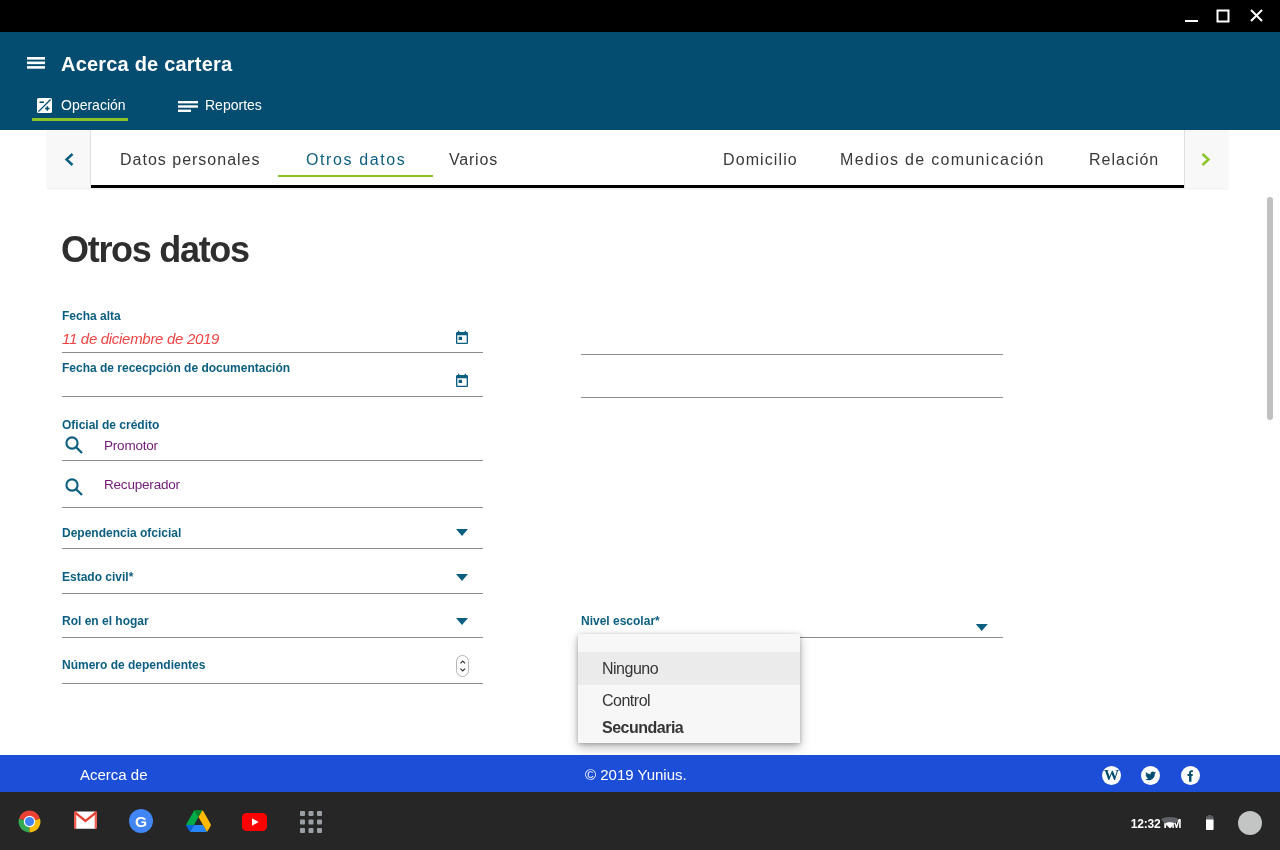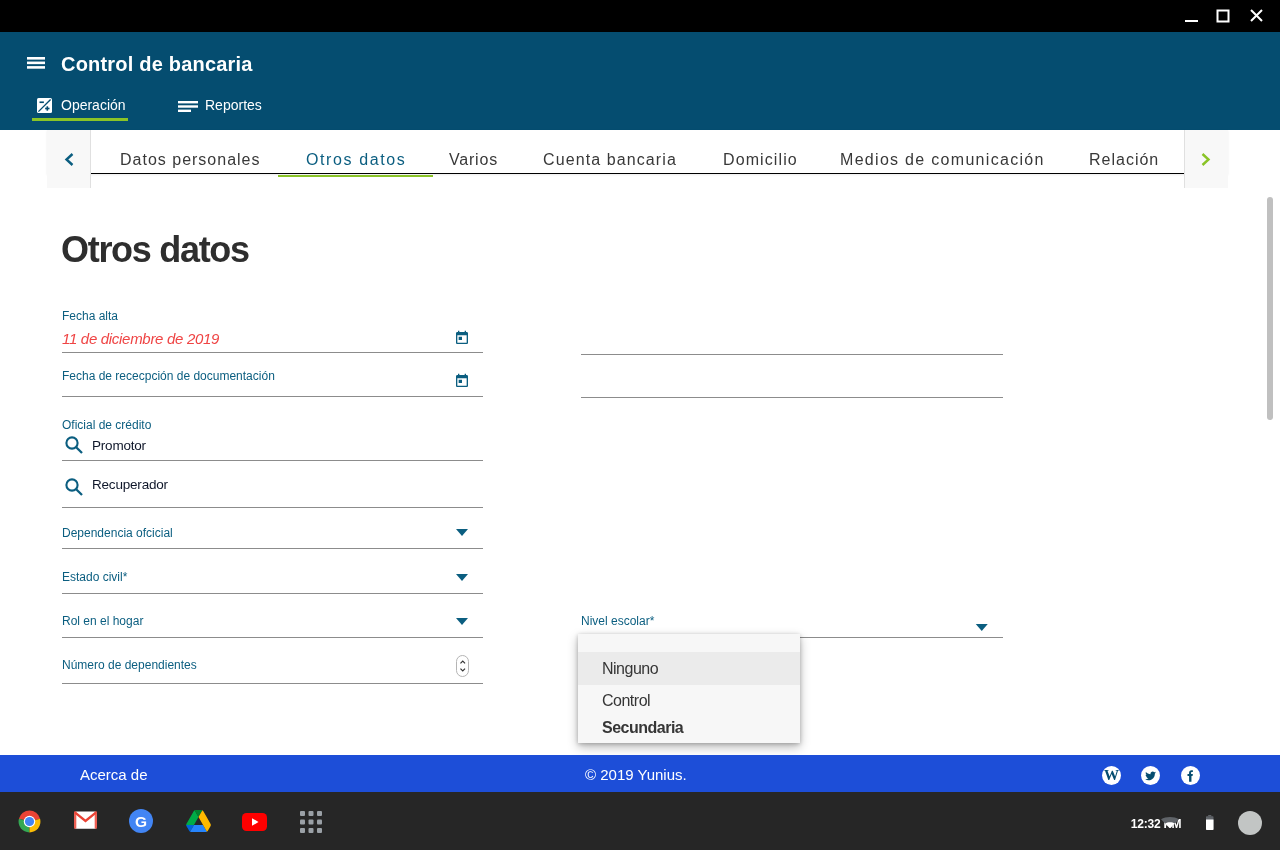--- a/index.html
+++ b/index.html
@@ -9,29 +9,29 @@
 
   
   #titlebar { position:absolute; left:0; top:0; width:1280px; height:32px; background:#000; }
 
   
   #header { position:absolute; left:0; top:32px; width:1280px; height:98px; background:#054d70; }
   #header .title { position:absolute; left:61px; top:21px; color:#fff; font-size:20px; font-weight:bold; letter-spacing:0.2px; }
   .navitem { position:absolute; color:#fff; font-size:14px; }
 
   
-  #strip { position:absolute; left:47px; top:130px; width:1181px; height:44px; background:#fff; border-bottom:1px solid #000000; box-shadow:0 1px 2px rgba(0,0,0,0.08); }
+  #strip { position:absolute; left:47px; top:130px; width:1181px; height:58px; background:#fff; border-bottom:3px solid #000000; box-shadow:0 1px 2px rgba(0,0,0,0.08); }
   .pager { position:absolute; top:0; width:44px; height:58px; background:#f8f8f8; }
   .tablabel { position:absolute; top:0.75px; height:57px; line-height:57px; font-size:16px; color:#383838; white-space:nowrap; }
 
   
-  .flabel { position:absolute; font-size:12px; font-weight:normal; color:#0b5e80; white-space:nowrap; }
+  .flabel { position:absolute; font-size:12px; font-weight:bold; color:#0b5e80; white-space:nowrap; }
   .fline  { position:absolute; height:1px; background:#8c8c8c; }
   .fval   { position:absolute; font-size:15px; color:#ef4444; letter-spacing:-0.3px; white-space:nowrap;font-style:italic; }
-  .fph    { position:absolute; font-size:13px; color:#0f172a; letter-spacing:-0.2px; white-space:nowrap; }
+  .fph    { position:absolute; font-size:13px; color:#701a75; letter-spacing:-0.2px; white-space:nowrap;margin-left:12px; }
 
   
   #footer { position:absolute; left:0; top:755px; width:1280px; height:37px; background:#1d4ed8; color:#fff; font-size:15px; }
 
   
   #shelf { position:absolute; left:0; top:792px; width:1280px; height:58px; background:#262626; }
 </style>
 </head>
 <body>
   <div id="titlebar">
@@ -41,21 +41,21 @@
       <path d="M68 2 L79 13 M79 2 L68 13" stroke="#fff" stroke-width="2" fill="none"></path>
     </svg>
   </div>
 
   <div id="header">
     <svg class="abs" style="left:27px;top:25px" width="18" height="12" viewBox="0 0 18 12">
       <rect y="0" width="18" height="2.6" fill="#fff"></rect>
       <rect y="4.55" width="18" height="2.6" fill="#fff"></rect>
       <rect y="9.1" width="18" height="2.6" fill="#fff"></rect>
     </svg>
-    <div class="title">Control de bancaria</div>
+    <div class="title">Acerca de cartera</div>
 
     <svg class="abs" style="left:37px;top:66px" width="15" height="15" viewBox="0 0 24 24">
       <rect width="24" height="24" rx="2.5" fill="#fff"></rect>
       <rect x="4" y="5.5" width="7" height="2.6" fill="#054d70"></rect>
       <path d="M21 1.5 L1.5 21 L3 22.5 L22.5 3 Z" fill="#054d70"></path>
       <rect x="13" y="15.5" width="7" height="2.6" fill="#054d70"></rect>
       <rect x="15.2" y="13.3" width="2.6" height="7" fill="#054d70"></rect>
     </svg>
     <div class="navitem" style="left:61px;top:65px;">Operación</div>
     <div class="abs" style="left:32px;top:86px;width:96px;height:2.5px;background:#8ac427"></div>
@@ -75,37 +75,36 @@
       </svg>
     </div>
     <div class="pager" style="right:0;border-left:1px solid #e0e0e0;">
       <svg class="abs" style="left:16px;top:23px" width="10" height="13" viewBox="0 0 10 13">
         <path d="M1.5 1 L7.5 6.5 L1.5 12" stroke="#8ac427" stroke-width="2.4" fill="none"></path>
       </svg>
     </div>
     <div class="tablabel" style="left:73px;  letter-spacing:1.0px;">Datos personales</div>
     <div class="tablabel" style="left:259px; letter-spacing:1.6px; color:#0b5e80;">Otros datos</div>
     <div class="tablabel" style="left:402px; letter-spacing:0.8px;">Varios</div>
-    <div class="tablabel" style="left:496px; letter-spacing:1.1px;">Cuenta bancaria</div>
     <div class="tablabel" style="left:676px; letter-spacing:1.1px;">Domicilio</div>
     <div class="tablabel" style="left:793px; letter-spacing:1.3px;">Medios de comunicación</div>
     <div class="tablabel" style="left:1042px;letter-spacing:1.0px;">Relación</div>
     <div class="abs" style="left:231px;top:44.5px;width:155px;height:2.2px;background:#8ac427"></div>
   </div>
 
   <div class="abs" style="left:61px;top:228.5px;font-size:36px;font-weight:bold;color:#2e2e2e;letter-spacing:-1.3px;">Otros datos</div>
 
   <div class="flabel" style="left:62px;top:309px;">Fecha alta</div>
   <div class="fval" style="left:62px;top:330px;">11 de diciembre de 2019</div>
   <svg class="abs" style="left:454px;top:330px" width="16" height="16" viewBox="0 0 24 24" fill="#0b5e80">
     <path d="M19 3h-1V1h-2v2H8V1H6v2H5c-1.11 0-1.99.9-1.99 2L3 19c0 1.1.89 2 2 2h14c1.1 0 2-.9 2-2V5c0-1.1-.9-2-2-2zm0 16H5V8h14v11zM7 10h5v5H7z"></path>
   </svg>
   <div class="fline" style="left:62px;top:352px;width:421px;"></div>
 
-  <div class="flabel" style="left:62px;top:369px;">Fecha de rececpción de documentación</div>
+  <div class="flabel" style="left:62px;top:361px;">Fecha de rececpción de documentación</div>
   <svg class="abs" style="left:454px;top:373px" width="16" height="16" viewBox="0 0 24 24" fill="#0b5e80">
     <path d="M19 3h-1V1h-2v2H8V1H6v2H5c-1.11 0-1.99.9-1.99 2L3 19c0 1.1.89 2 2 2h14c1.1 0 2-.9 2-2V5c0-1.1-.9-2-2-2zm0 16H5V8h14v11zM7 10h5v5H7z"></path>
   </svg>
   <div class="fline" style="left:62px;top:395.5px;width:421px;"></div>
 
   <div class="flabel" style="left:62px;top:417.5px;">Oficial de crédito</div>
   <svg class="abs" style="left:64px;top:435px" width="20" height="20" viewBox="0 0 20 20">
     <circle cx="8" cy="8" r="5.6" fill="none" stroke="#0b5e80" stroke-width="2.1"></circle>
     <path d="M12.2 12.2 L18 18" stroke="#0b5e80" stroke-width="2.3"></path>
   </svg>

